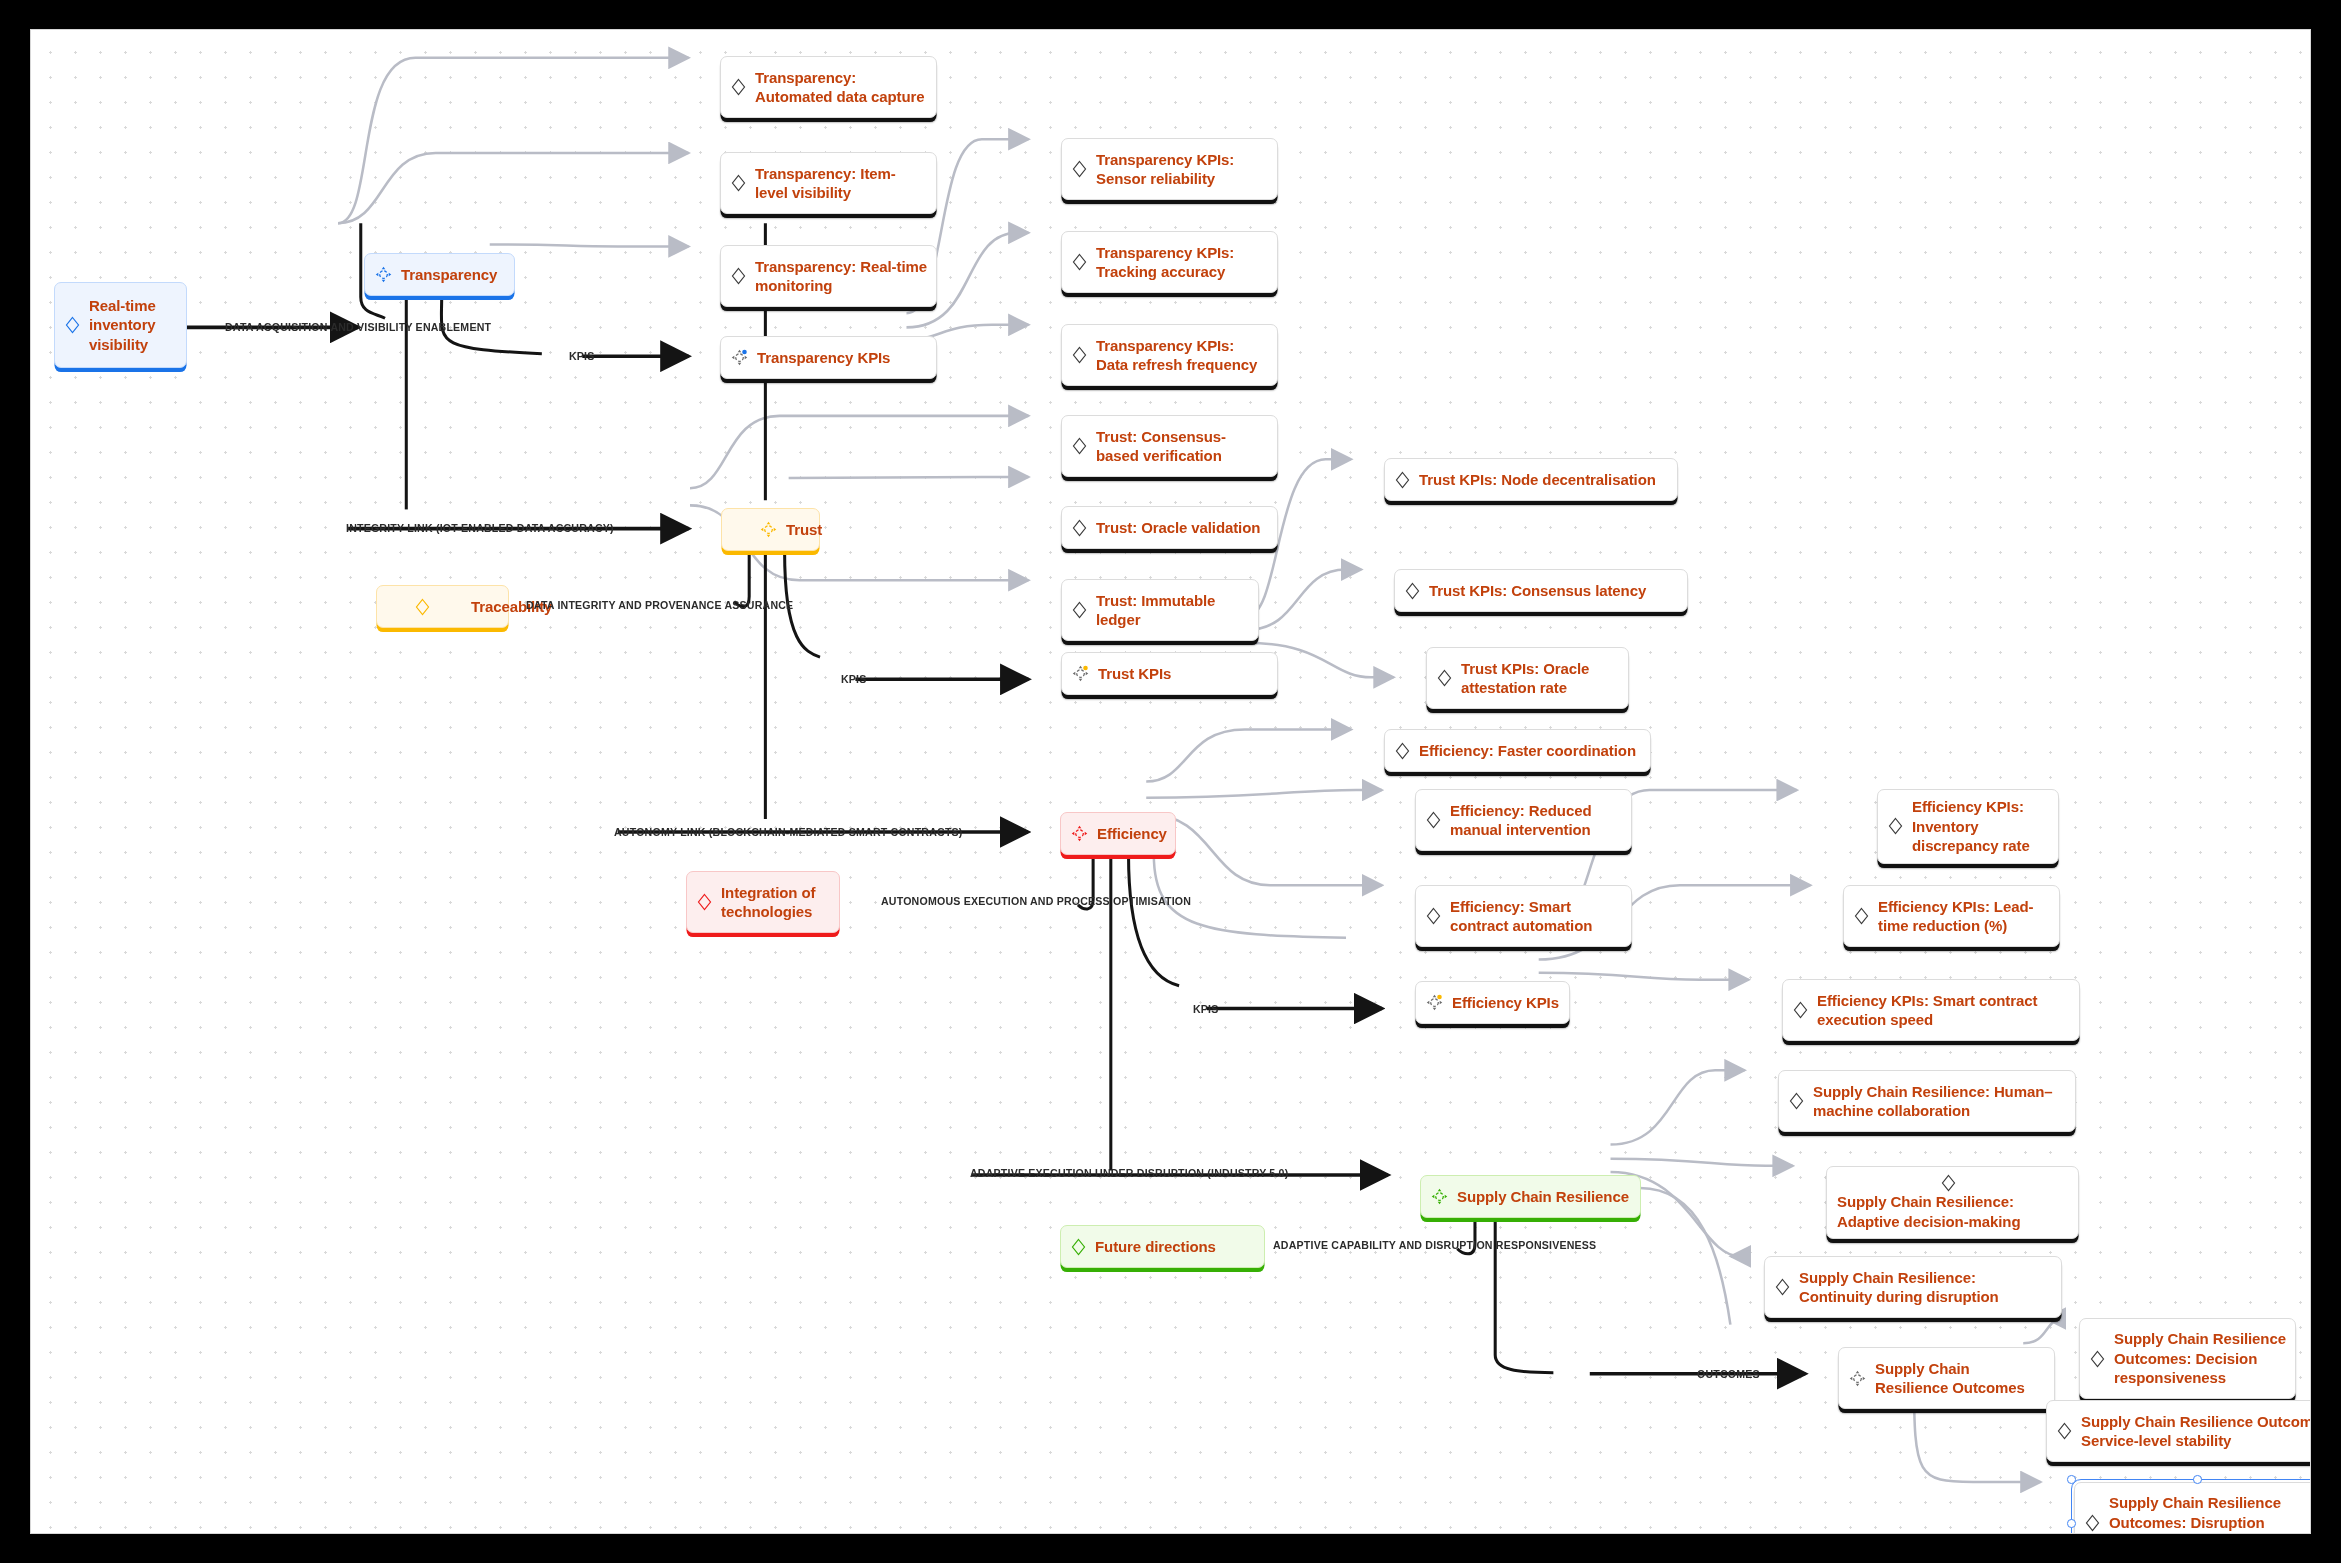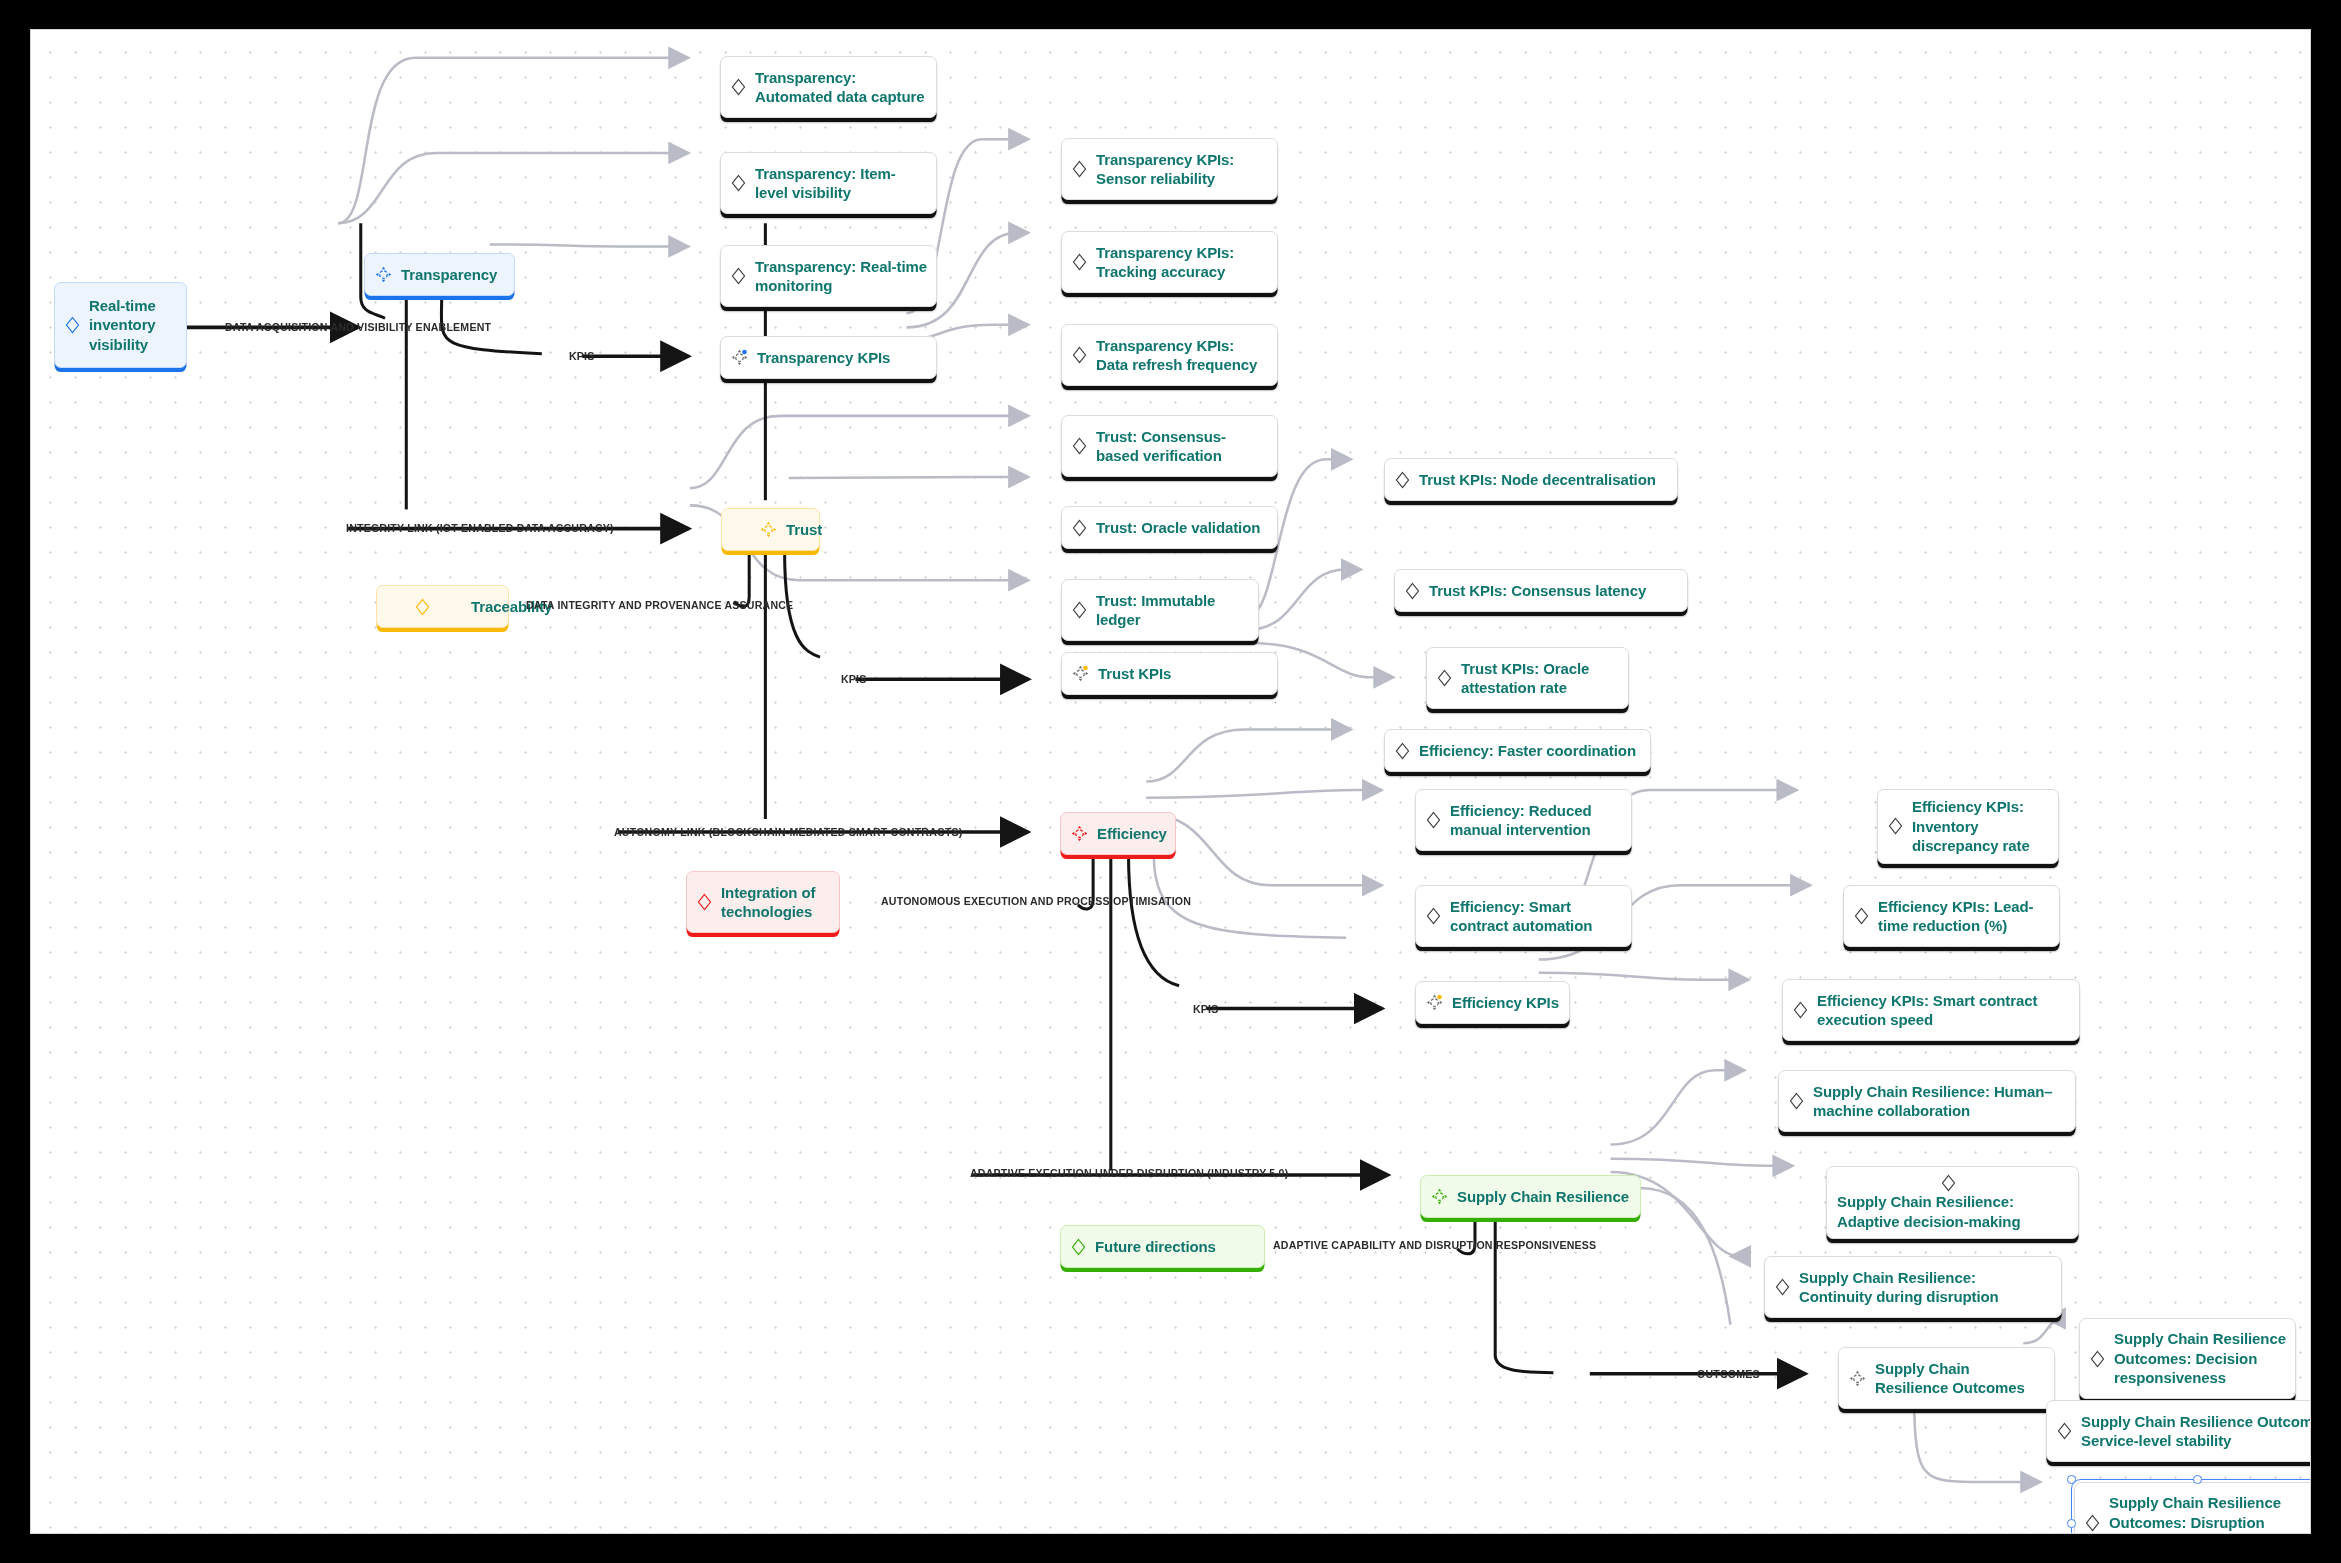--- a/index.html
+++ b/index.html
@@ -28,21 +28,21 @@
 
   .node {
     position: absolute;
     border-radius: 7px;
     background: #fff;
     display: flex;
     align-items: center;
     padding: 7px 9px 7px 10px;
     font-size: 15px;
     line-height: 1.30;
-    color: #0f766e;
+    color: #c2410c;
     font-weight: 600;
     letter-spacing: -0.1px;
   }
   .node .ico { flex: 0 0 auto; margin-right: 9px; display:flex; align-items:center; justify-content:center; }
   .node .lbl { flex: 1 1 auto; }
 
   
   .leaf {
     border: 1px solid #dcdcdc;
     box-shadow: 0 4.6px 0 -0.5px #111, 0 5px 1.5px -0.5px rgba(0,0,0,.25);

